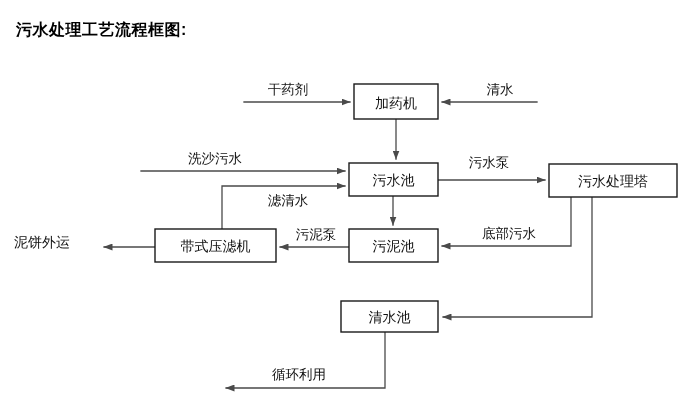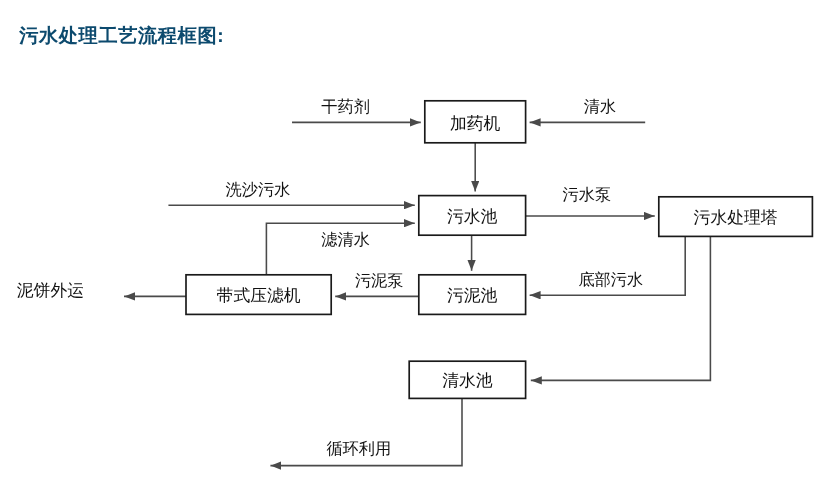--- a/index.html
+++ b/index.html
@@ -20,21 +20,21 @@
     top: 0;
     width: 700px;
     height: 420px;
   }
   .page-title {
     position: absolute;
     left: 16px;
     top: 20px;
     font-size: 16px;
     font-weight: bold;
-    color: #0c4a6e;
+    color: #000000;
     letter-spacing: 0.5px;
     white-space: nowrap;
   }
   svg {
     position: absolute;
     left: 0;
     top: 0;
   }
   .node-box {
     fill: #ffffff;

